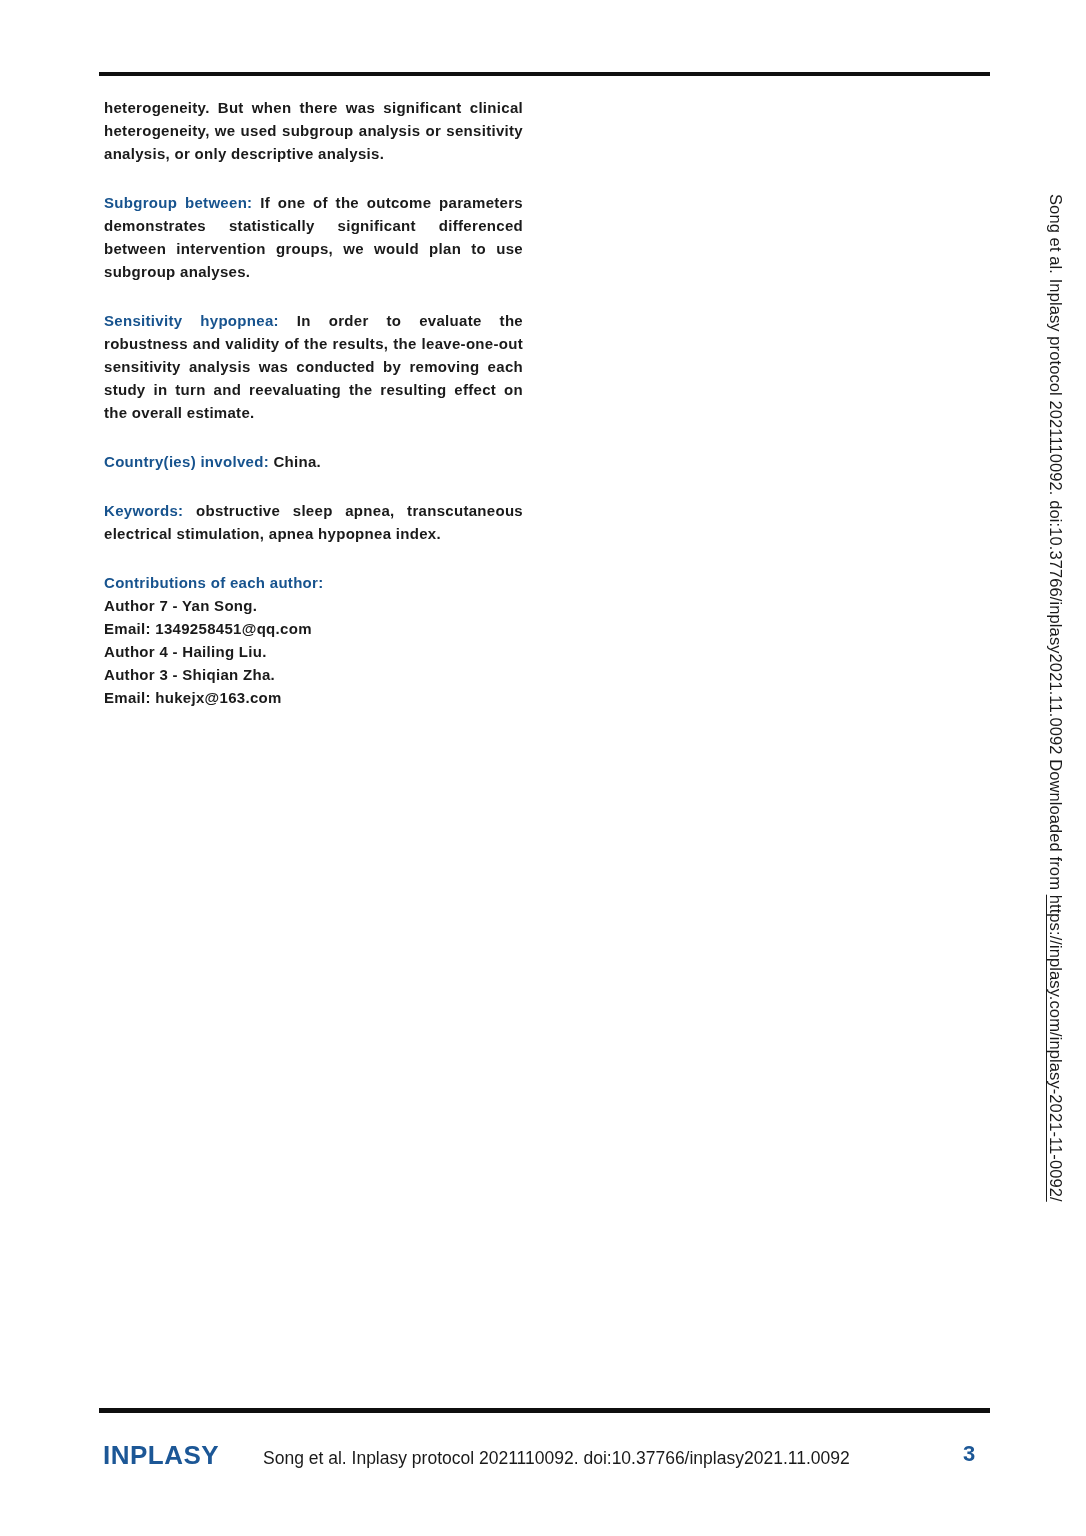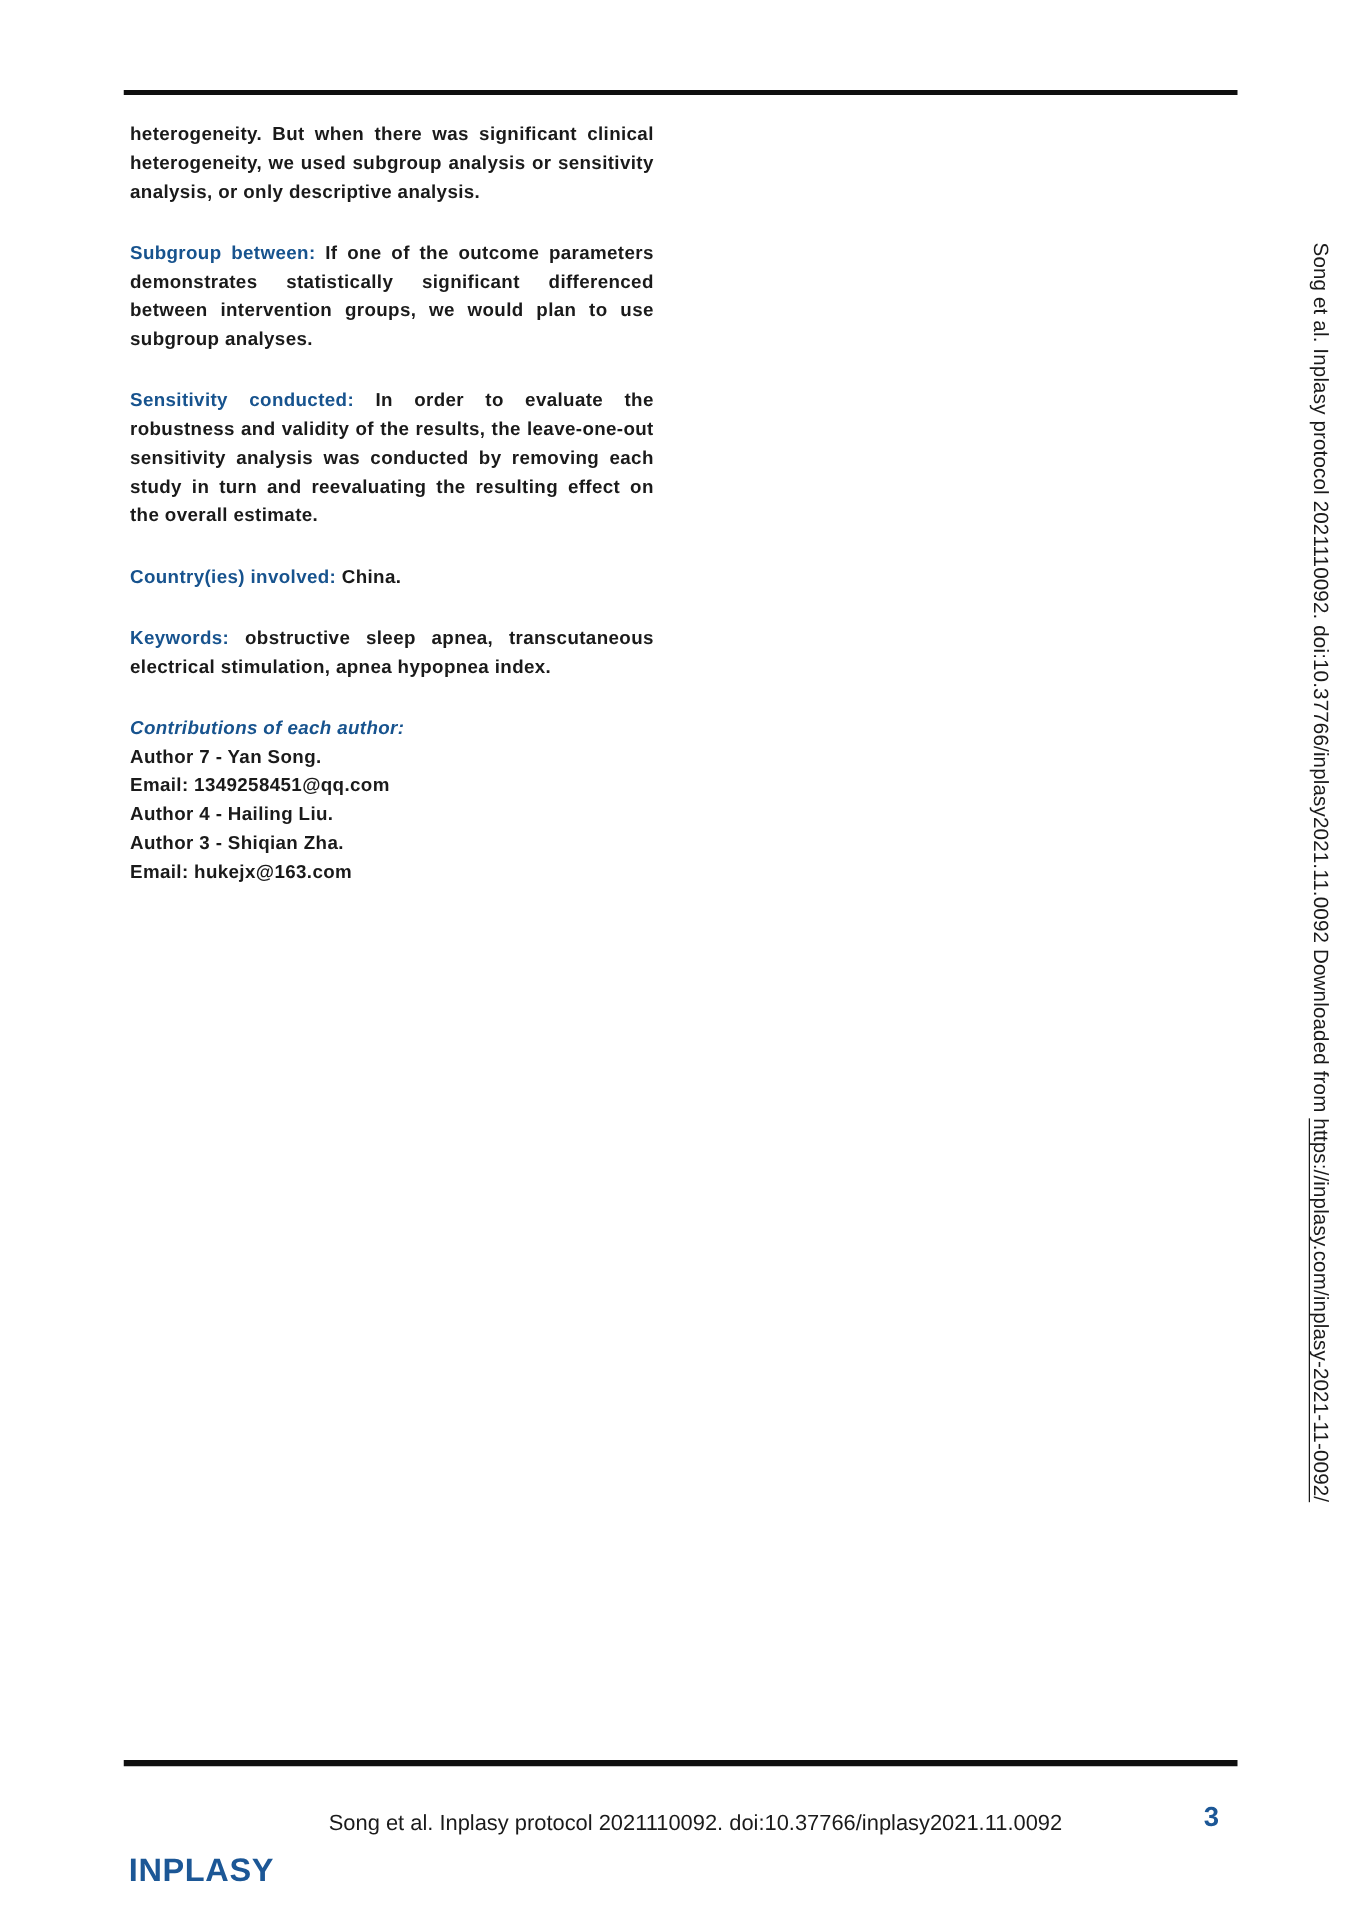--- a/index.html
+++ b/index.html
@@ -36,21 +36,20 @@
     letter-spacing: 0.3px;
   }
   .para {
     margin: 0 0 26px 0;
     text-align: justify;
   }
   .section-label { color: var(--accent-blue); }
   .contrib-heading {
     color: var(--accent-blue);
     margin: 0;
-    font-style: italic;
   }
   .contrib-line { margin: 0; }
 
   .side-citation {
     position: absolute;
     left: 1066px;
     top: 194px;
     transform: rotate(90deg);
     transform-origin: 0 0;
     white-space: nowrap;
@@ -67,21 +66,20 @@
   }
 
   .footer-logo {
     position: absolute;
     left: 103px;
     top: 1440px;
     font-size: 26px;
     font-weight: bold;
     letter-spacing: 0.5px;
     color: var(--logo-blue);
-    margin-top: 41px;
   }
   .footer-citation {
     position: absolute;
     left: 263px;
     top: 1448px;
     font-size: 17.5px;
     color: var(--text-color);
   }
   .footer-page {
     position: absolute;
@@ -100,21 +98,21 @@
 <div class="content">
 
   <p class="para">heterogeneity. But when there was significant clinical heterogeneity, we used subgroup analysis or sensitivity analysis, or only descriptive analysis.</p>
 
   <p class="para">
     <span class="section-label">Subgroup between:</span>
     <span>If one of the outcome parameters demonstrates statistically significant differenced between intervention groups, we would plan to use subgroup analyses.</span>
   </p>
 
   <p class="para">
-    <span class="section-label">Sensitivity conducted:</span>
+    <span class="section-label">Sensitivity hypopnea:</span>
     <span>In order to evaluate the robustness and validity of the results, the leave-one-out sensitivity analysis was conducted by removing each study in turn and reevaluating the resulting effect on the overall estimate.</span>
   </p>
 
   <p class="para">
     <span class="section-label">Country(ies) involved:</span>
     <span>China.</span>
   </p>
 
   <p class="para">
     <span class="section-label">Keywords:</span>

